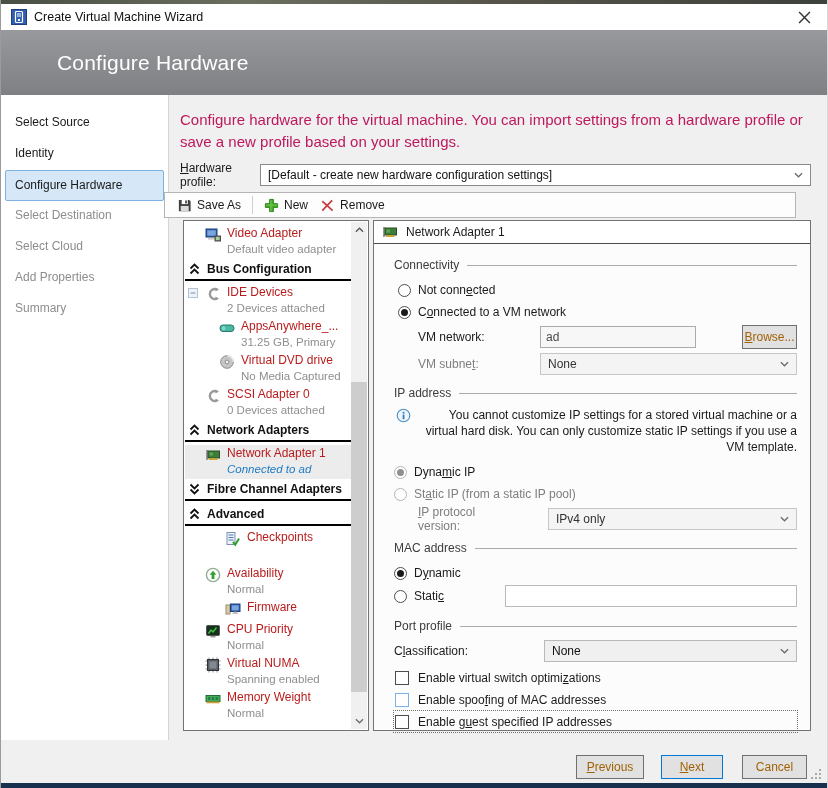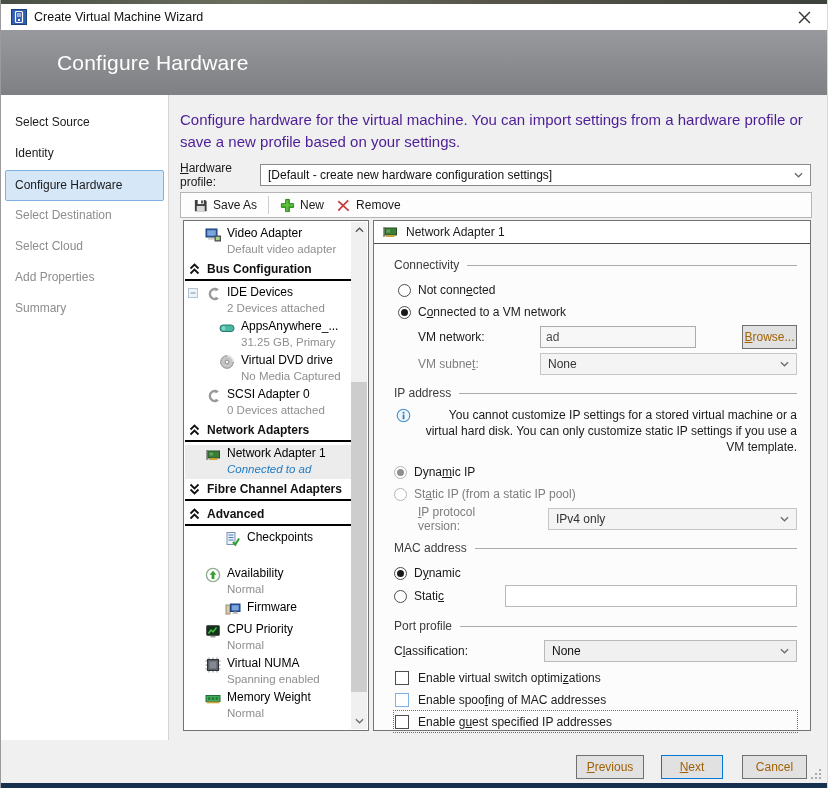--- a/index.html
+++ b/index.html
@@ -26,53 +26,53 @@
   
   .sidebar { position:absolute; left:0; top:95px; width:168px; height:645px; background:#ffffff;
              border-right:1px solid #d5d5d5; padding-top:13px; }
   .side-item { height:31px; line-height:29px; padding-left:14px; color:#1a1a1a; }
   .side-item.upcoming { color:#8d8d8d; }
   .side-item.current { background:#d6e7f8; border:1px solid #7fb0e2; border-radius:2px;
                        margin:0 4px; padding-left:9px; }
 
   
   .description { position:absolute; left:179px; top:109px; width:634px; font-size:15px;
-                 line-height:22px; color:#4c1d95; }
+                 line-height:22px; color:#be185d; }
   .hwprofile-row { position:absolute; left:179px; top:164px; width:631px; height:22px;
                    display:flex; align-items:center; }
   .hwprofile-row .lbl { width:80px; flex:0 0 auto; }
   .select { height:22px; background:#fff; border:1px solid #8a8a8a; display:flex; align-items:center;
             padding:0 7px; color:#111; }
   .select .val { flex:1; white-space:nowrap; overflow:hidden; }
   .select .chev { flex:0 0 auto; margin-left:6px; }
   .select .chev svg { width:9px; height:6px; display:block; }
   .select.gray { background:#f0f0f0; border-color:#b9b9b9; }
   .select.disabled { background:#f4f4f4; border-color:#c6c6c6; color:#6b6b6b; }
   .hwprofile-select { flex:1; }
 
-  .toolbar { position:absolute; left:179px; top:192px; width:632px; height:26px; background:#fdfdfd;
+  .toolbar { position:absolute; left:163px; top:192px; width:632px; height:26px; background:#fdfdfd;
              border:1px solid #b5b5b5; display:flex; align-items:center; padding:0 6px;text-align:right; }
   .tool-btn { display:flex; align-items:center; gap:5px; padding:0 6px; height:22px; }
   .tool-btn svg { width:15px; height:15px; }
   .tool-sep { width:1px; height:18px; background:#cfcfcf; margin:0 5px; }
 
   
   .tree-panel { position:absolute; left:182px; top:220px; width:186px; height:511px; background:#fff;
                 border:1px solid #737373; }
   .tree-scroll { position:absolute; left:1px; top:1px; right:17px; bottom:1px; overflow:hidden; padding-top:3px; }
   .tree-item { position:relative; display:flex; align-items:flex-start; padding-left:20px; min-height:20px; }
   .tree-item.lvl2 { padding-left:34px; }
   .tree-item.two { height:34px; }
   .tree-item.one { height:22px;padding-left:40px; }
   .tree-item.selected { background:#ececec; }
   .tree-item .t-icon { width:16px; height:16px; margin:2px 6px 0 0; flex:0 0 auto; }
   .tree-item .t-icon svg { width:16px; height:16px; display:block; }
   .tree-item .expander { position:absolute; left:3px; top:4px; width:10px; height:10px; }
   .tree-item .expander svg { width:10px; height:10px; display:block; }
-  .tree-txt .t { line-height:17px; color:#000000; white-space:nowrap; }
+  .tree-txt .t { line-height:17px; color:#b91c1c; white-space:nowrap; }
   .tree-txt .s { line-height:15px; color:#8f8f8f; font-size:11.5px; white-space:nowrap; }
   .tree-txt .s.link { color:#1e7bc4; font-style:italic; }
   .tree-section { display:flex; align-items:center; height:22px; padding-left:4px;
                   border-bottom:2px solid #000; margin-bottom:3px; }
   .tree-section .sec-icon { width:11px; height:12px; margin-right:7px; }
   .tree-section .sec-icon svg { width:11px; height:12px; display:block; }
   .tree-section .sec-label { font-weight:bold; color:#111; }
   .gap14 { height:14px; }
 
   .vscroll { position:absolute; right:1px; top:1px; width:16px; bottom:1px; background:#f0f0f0; }

